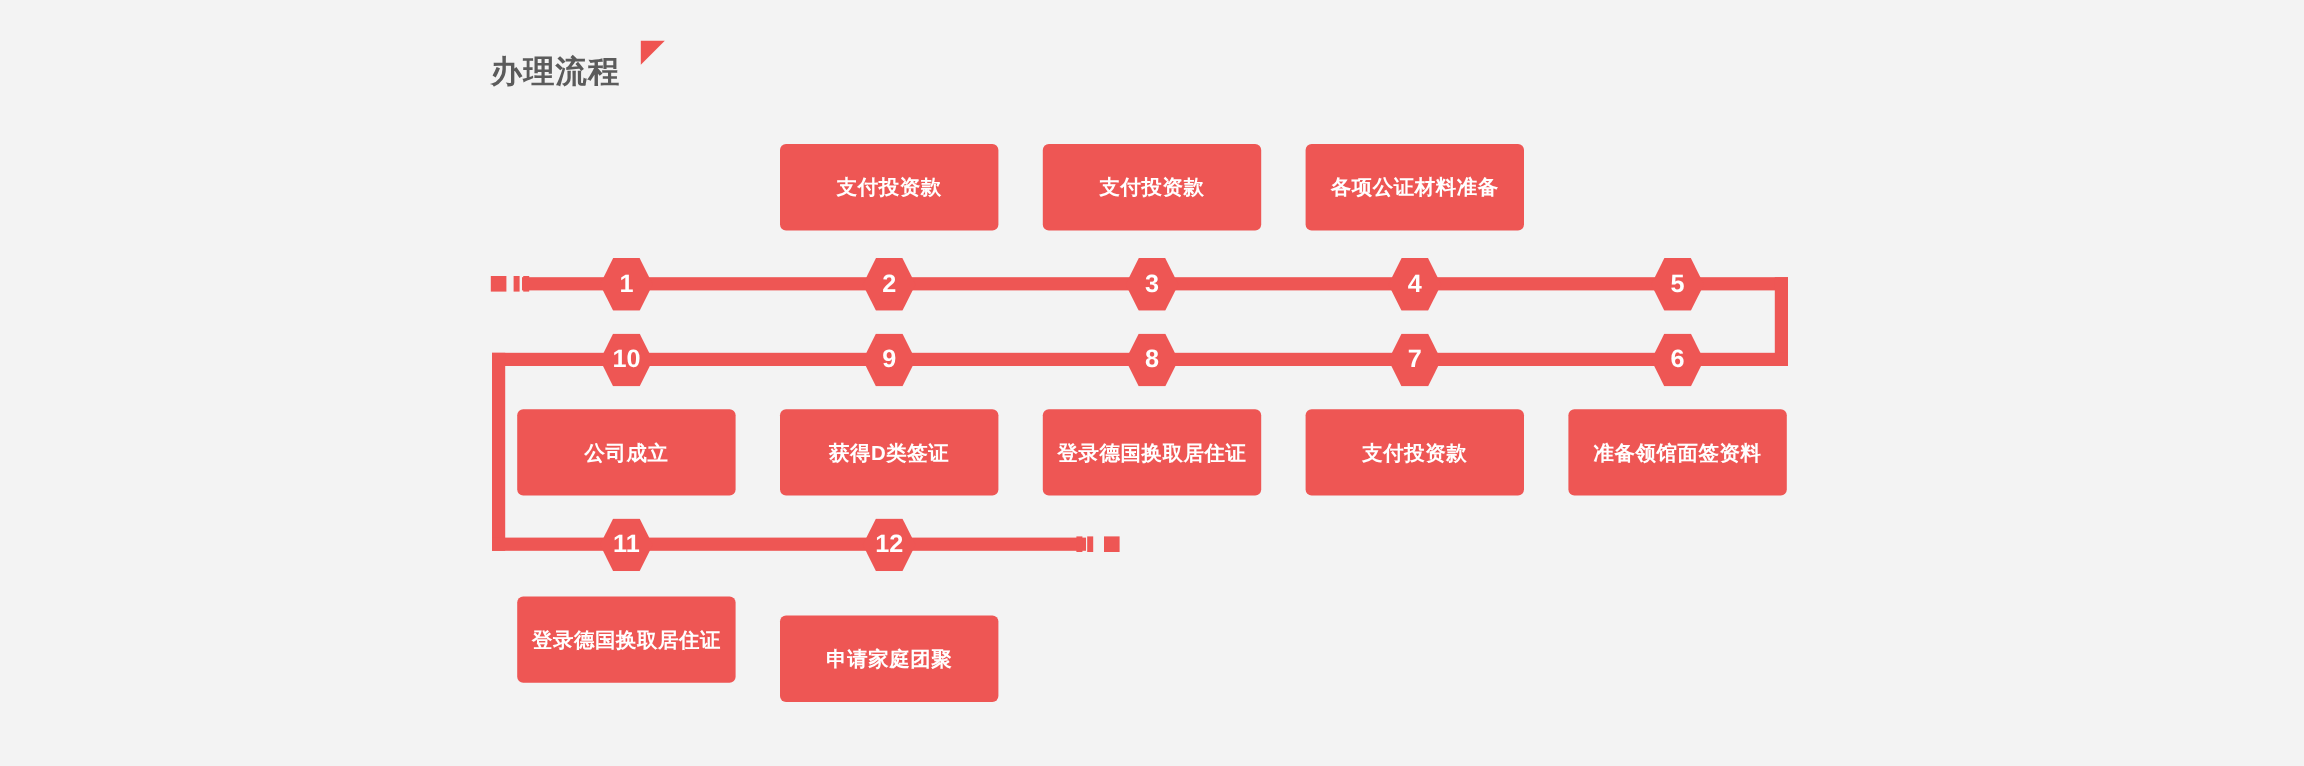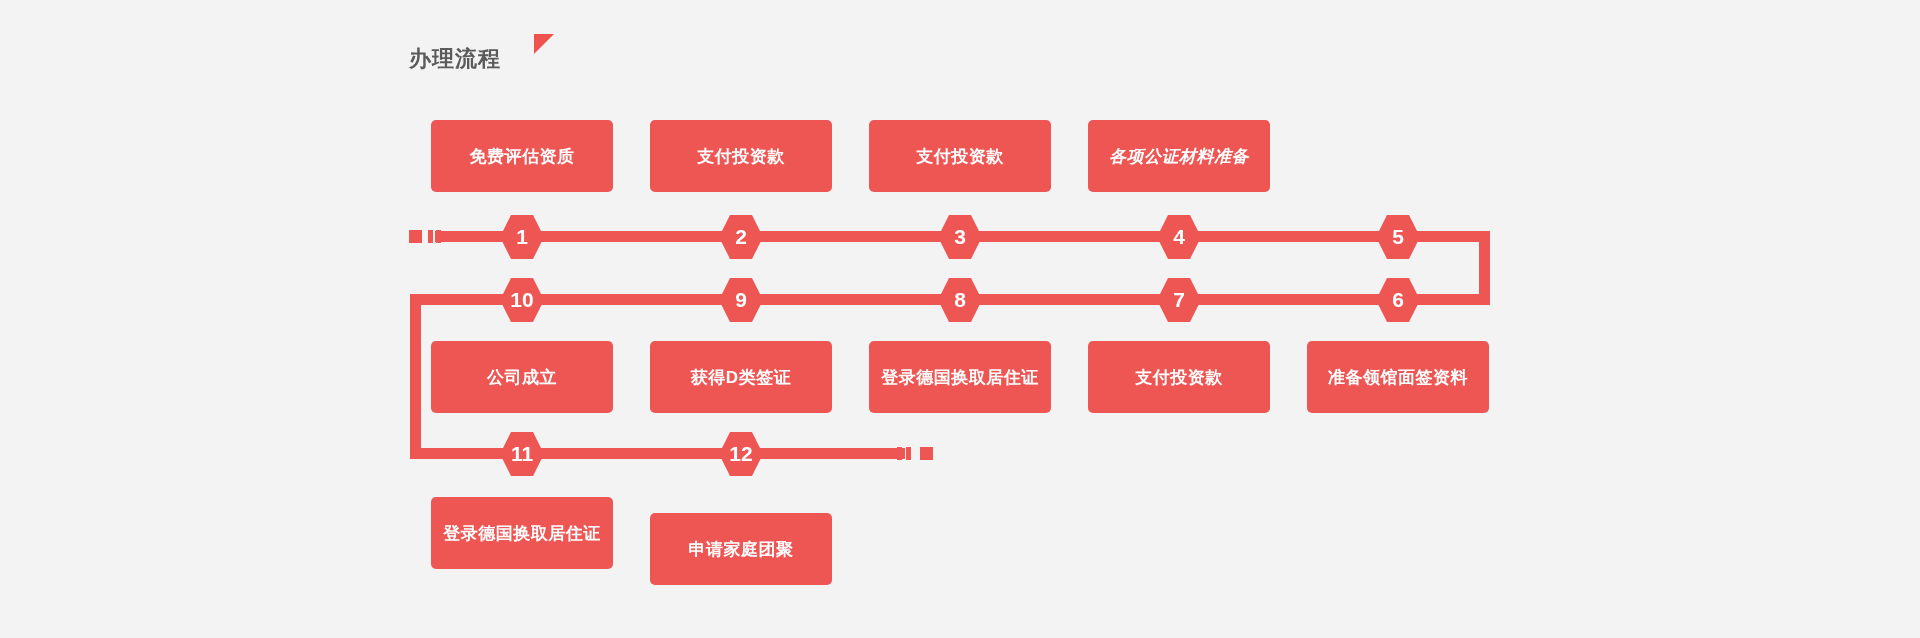--- a/index.html
+++ b/index.html
@@ -25,21 +25,21 @@
     position: absolute;
     left: 409px;
     top: 34px;
     width: 170px;
     height: 48px;
   }
   .title-text {
     position: absolute;
     left: 0;
     top: 8px;
-    font-size: 22px;
+    font-size: 26px;
     font-weight: bold;
     color: #5b5b5b;
     letter-spacing: 1px;
     white-space: nowrap;
     line-height: 34px;
   }
   .title-corner {
     position: absolute;
     left: 125px;
     top: 0px;
@@ -125,24 +125,23 @@
   <div class="rail" style="left:410px; top:448px; width:495px; height:11px;"></div>
 
   <div class="cap-square" style="left:409px; top:230px;"></div>
   <div class="cap-bar" style="left:428px; top:230px;"></div>
   <div class="cap-bar" style="left:436px; top:230px;"></div>
 
   <div class="cap-bar" style="left:897px; top:447px;"></div>
   <div class="cap-bar" style="left:906px; top:447px;"></div>
   <div class="cap-square" style="left:920px; top:447px;"></div>
 
-  <div class="box" style="left:431px; top:120px;">免费评估资质</div>
   <div class="box" style="left:650px; top:120px;">支付投资款</div>
   <div class="box" style="left:869px; top:120px;">支付投资款</div>
-  <div class="box" style="left:1088px; top:120px;font-style:italic;">各项公证材料准备</div>
+  <div class="box" style="left:1088px; top:120px;">各项公证材料准备</div>
 
   <div class="hex" style="left:500px; top:215px;">
     <span>1</span>
   </div>
   <div class="hex" style="left:719px; top:215px;">
     <span>2</span>
   </div>
   <div class="hex" style="left:938px; top:215px;">
     <span>3</span>
   </div>

